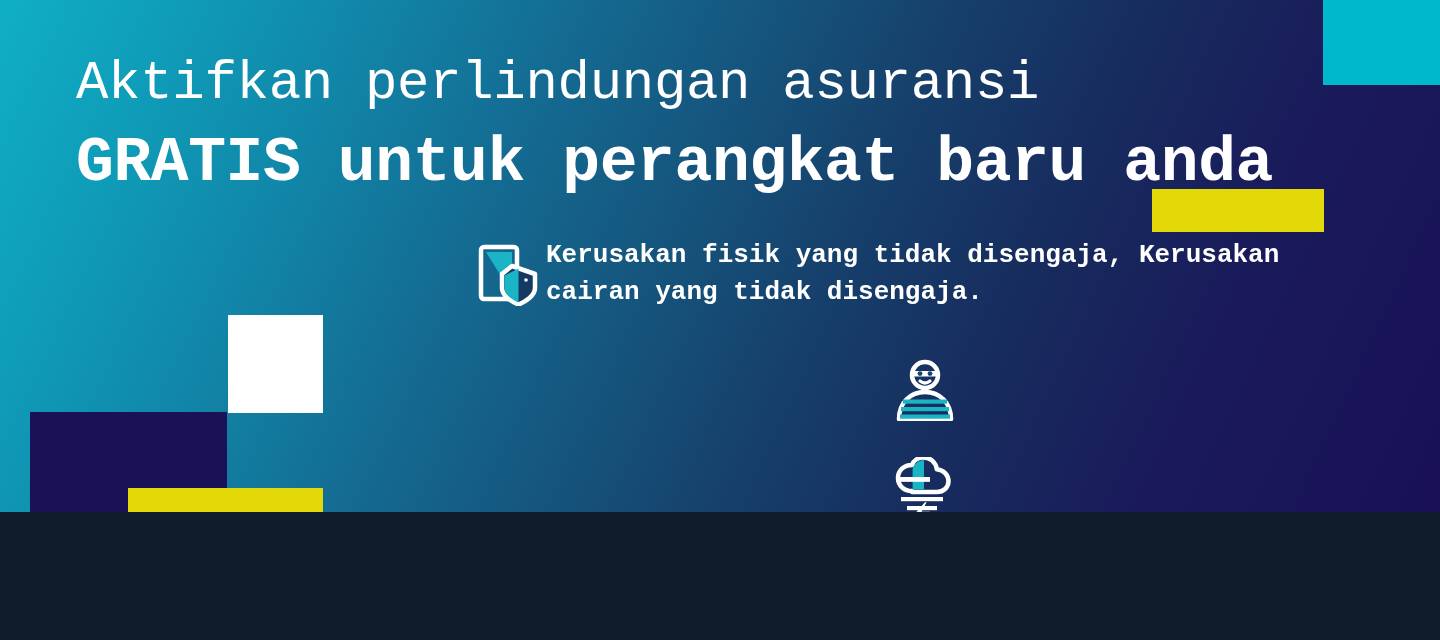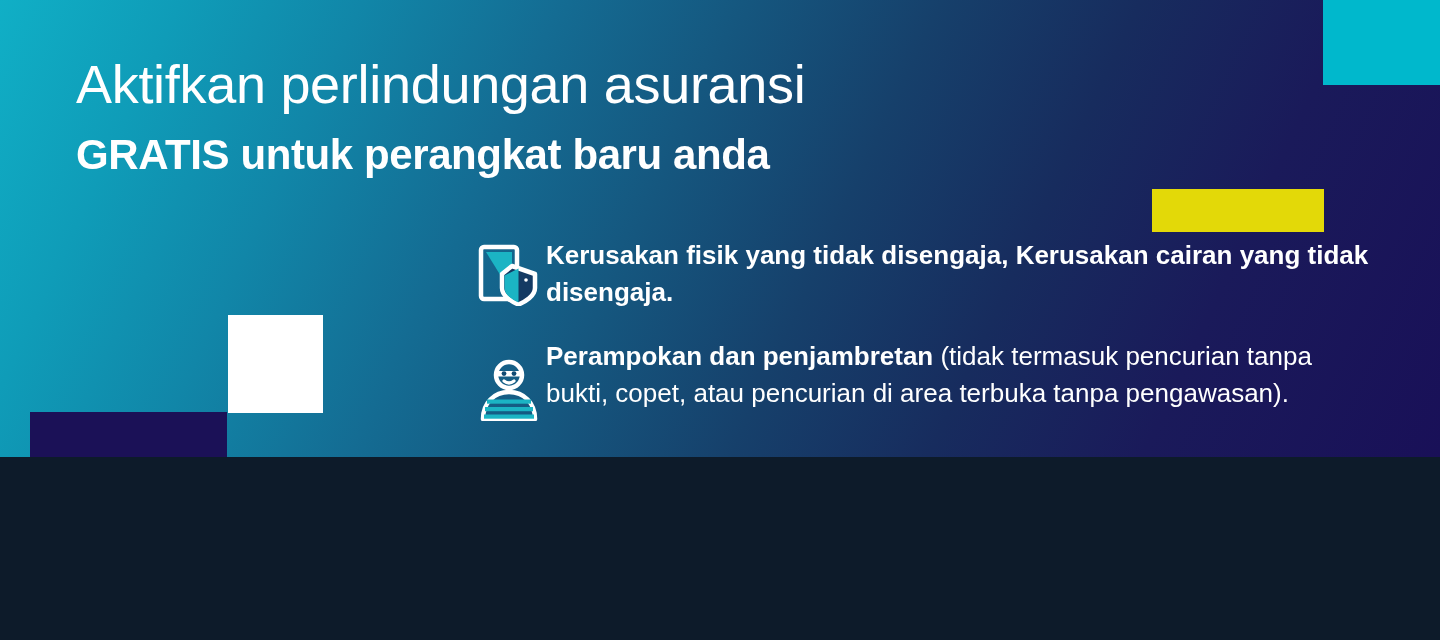--- a/index.html
+++ b/index.html
@@ -4,23 +4,23 @@
 <style>
   html, body {
     margin: 0;
     padding: 0;
     background: #0d1b2a;
   }
 
   #banner {
     position: relative;
     width: 1440px;
-    height: 457px;
+    height: 512px;
     overflow: hidden;
-    font-family: Liberation Sans, sans-serif;
+    font-family: Liberation Mono, monospace;
     background: linear-gradient(115deg,
         #10AFC6 0%,
         #0F9CB8 11%,
         #1186A8 22%,
         #146C93 34%,
         #15577F 45%,
         #16406B 57%,
         #172C5E 69%,
         #1A1A5A 82%,
         #191058 100%);
@@ -80,41 +80,42 @@
   .headline-line1 {
     font-size: 54px;
     font-weight: 300;
     color: #FFFFFF;
     line-height: 64px;
     letter-spacing: -0.3px;
     white-space: nowrap;
   }
 
   .headline-line2 {
-    font-size: 42px;
+    font-size: 63px;
     font-weight: 700;
     color: #FFFFFF;
     line-height: 66px;
     letter-spacing: -0.4px;
     white-space: nowrap;
-    margin-top: 6px;
+    margin-top: 15px;
   }
 
   
   .bullets {
     position: absolute;
     top: 236px;
     left: 478px;
     width: 900px;
   }
 
   .bullet-row {
     position: relative;
     display: flex;
     align-items: flex-start;
+    justify-content: center;
   }
 
   .bullet-icon {
     flex: 0 0 68px;
     width: 68px;
     display: flex;
     justify-content: flex-start;
     align-items: flex-start;
   }
 
@@ -184,23 +185,20 @@
           <circle cx="36" cy="14.6" r="2.4" fill="#0E4A73"></circle>
           <path d="M26 22 Q31 26 36 22" fill="none" stroke="#FFFFFF" stroke-width="3.2" stroke-linecap="round"></path>
           <path d="M5 60 C5 44 16 33 31 33 C46 33 57 44 57 60 Z" fill="none" stroke="#FFFFFF" stroke-width="4.5" stroke-linejoin="round"></path>
           <g fill="#1BB4C4">
             <rect x="9" y="40.5" width="44" height="4.2"></rect>
             <rect x="7" y="48" width="48" height="4.2"></rect>
             <rect x="6" y="55.5" width="50" height="4.2"></rect>
           </g>
         </svg>
       </div>
-      <div class="bullet-text">
-        <span class="strong">Perampokan dan penjambretan</span><span class="light"> (tidak termasuk pencurian tanpa bukti, copet, atau pencurian di area terbuka tanpa pengawasan).</span>
-      </div>
     </div>
 
     <div class="bullet-row row-3">
       <div class="bullet-icon">
         <svg width="62" height="70" viewBox="0 0 62 70" xmlns="http://www.w3.org/2000/svg">
           <path d="M18 34 C10 34 4 28.5 4 21 C4 13.5 10 8 18 8 C19.5 3.5 24 0.5 29.5 0.5
                    C36.5 0.5 42 5.5 42.8 12.2 C49.5 12.8 54.5 18 54.5 24.3
                    C54.5 30.6 49.3 35 43 35 L18 35 Z" fill="none" stroke="#FFFFFF" stroke-width="4.5" stroke-linejoin="round"></path>
           <path d="M30 3 C24.5 3 20 7 18.6 12 L18.6 32.5 L30 32.5 Z" fill="#1BB4C4"></path>
           <rect x="2" y="20" width="34" height="4.6" fill="#FFFFFF"></rect>

